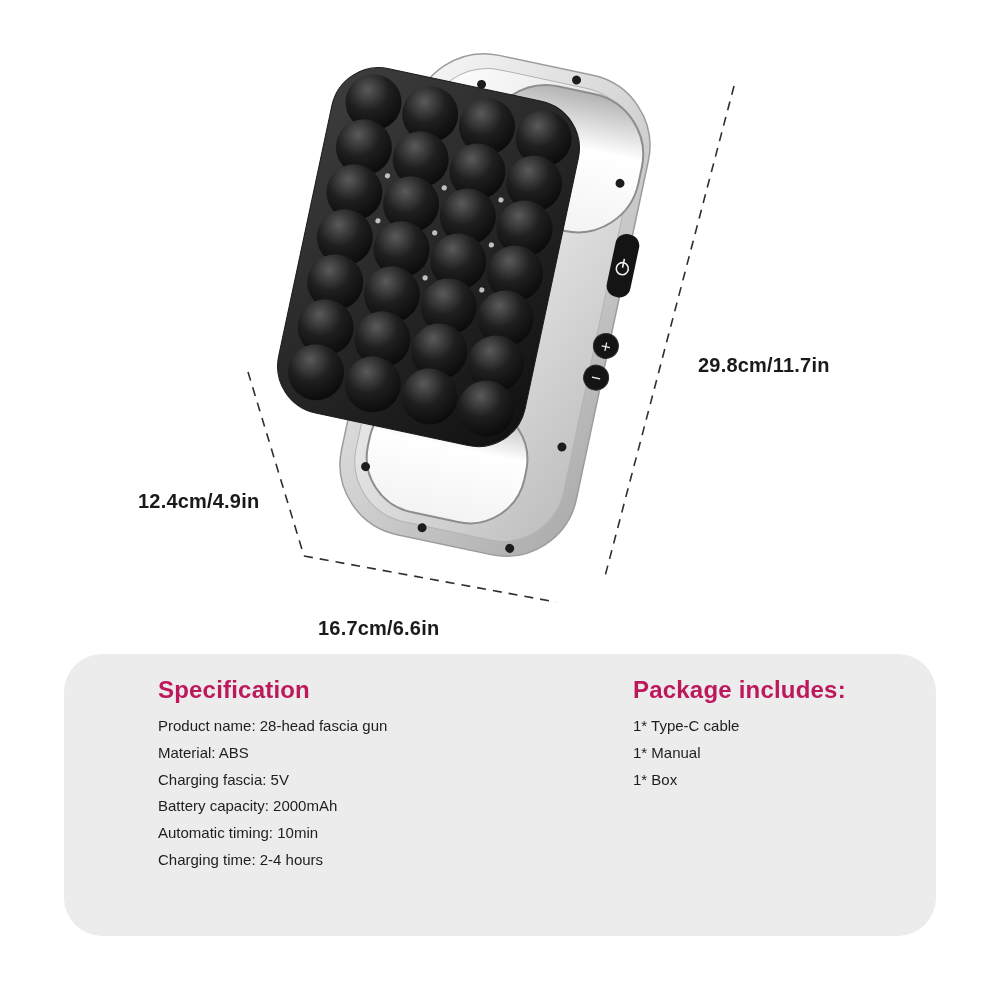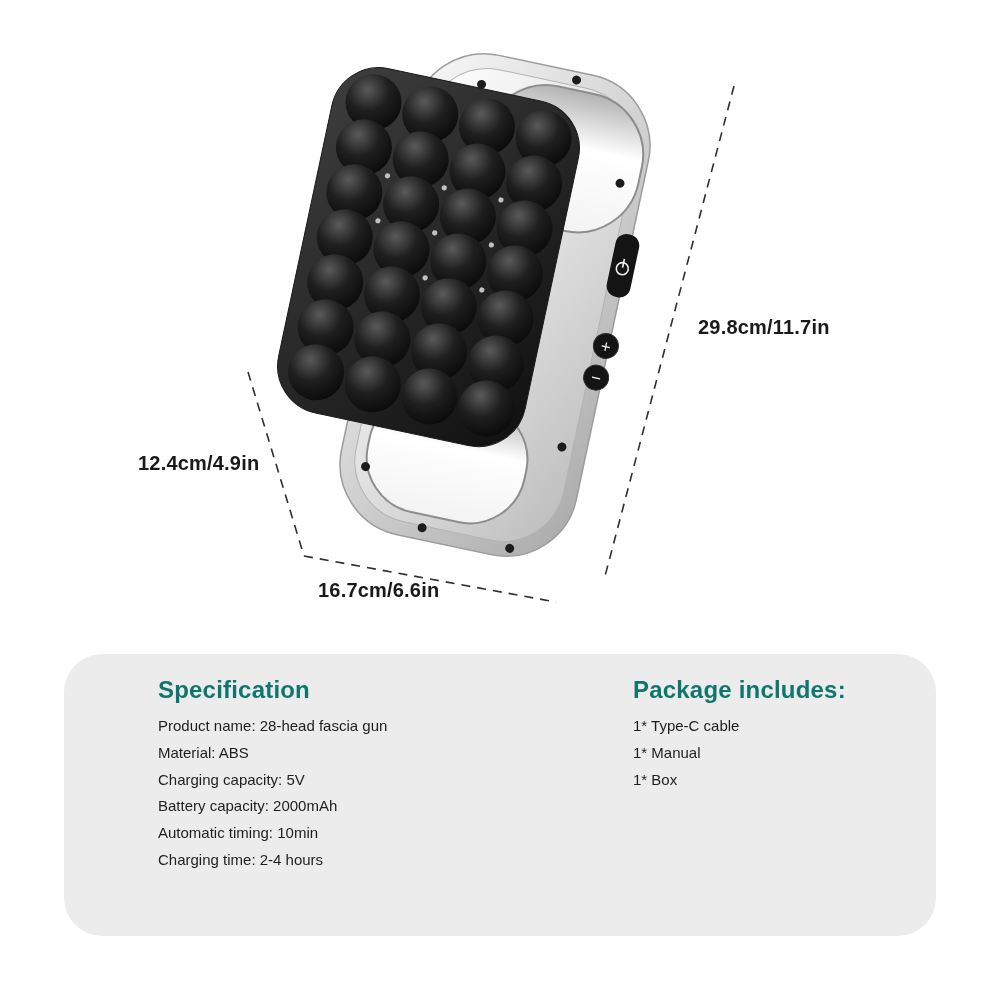--- a/index.html
+++ b/index.html
@@ -9,33 +9,33 @@
     background: #ffffff;
     font-family: "Liberation Sans", "DejaVu Sans", sans-serif;
     position: relative; overflow: hidden;
     color: #1d1d1d;
   }
   .stage { position: absolute; inset: 0; }
   svg.product { position: absolute; left: 0; top: 0; }
   .dim-label {
     position: absolute;
     font-size: 20px; font-weight: 600; color: #1a1a1a;
-    letter-spacing: 0.2px; white-space: nowrap;
+    letter-spacing: 0.2px; white-space: nowrap; margin-top: 38px;
   }
   .panel {
     position: absolute; left: 64px; top: 654px;
     width: 872px; height: 282px;
     background: #ececec; border-radius: 38px;
   }
   .col { position: absolute; top: 22px; }
   .col-spec { left: 94px; width: 400px; }
   .col-pkg  { left: 569px; width: 300px; }
   .panel-heading {
     margin: 0 0 9px 0;
-    font-size: 24px; font-weight: 700; color: #0f766e;
+    font-size: 24px; font-weight: 700; color: #be185d;
     letter-spacing: 0.2px;
   }
   .panel-line {
     font-size: 15px; line-height: 26.8px; color: #1e1e1e;
   }
 </style>
 </head>
 <body>
 
 <div class="stage">
@@ -149,21 +149,21 @@
 
   <div class="dim-label" style="left:698px; top:316px;">29.8cm/11.7in</div>
   <div class="dim-label" style="left:138px; top:452px;">12.4cm/4.9in</div>
   <div class="dim-label" style="left:318px; top:579px;">16.7cm/6.6in</div>
 
   <div class="panel">
     <div class="col col-spec">
       <h2 class="panel-heading">Specification</h2>
       <div class="panel-line">Product name: 28-head fascia gun</div>
       <div class="panel-line">Material: ABS</div>
-      <div class="panel-line">Charging capacity: 5V</div>
+      <div class="panel-line">Charging fascia: 5V</div>
       <div class="panel-line">Battery capacity: 2000mAh</div>
       <div class="panel-line">Automatic timing: 10min</div>
       <div class="panel-line">Charging time: 2-4 hours</div>
     </div>
     <div class="col col-pkg">
       <h2 class="panel-heading">Package includes:</h2>
       <div class="panel-line">1* Type-C cable</div>
       <div class="panel-line">1* Manual</div>
       <div class="panel-line">1* Box</div>
     </div>

